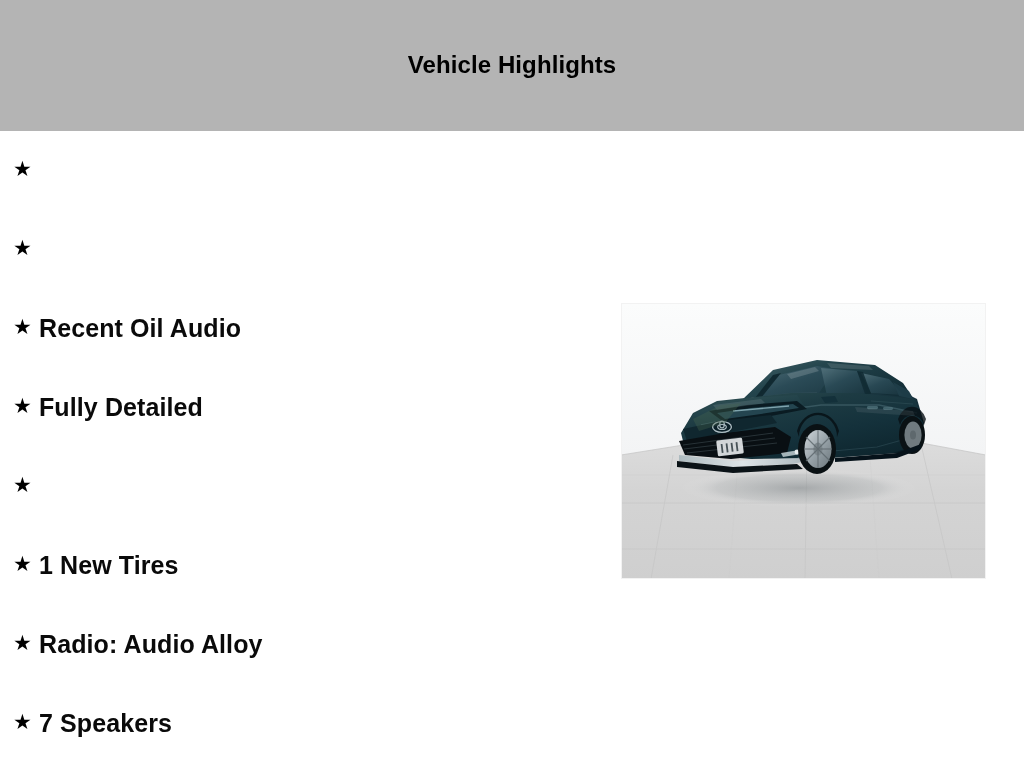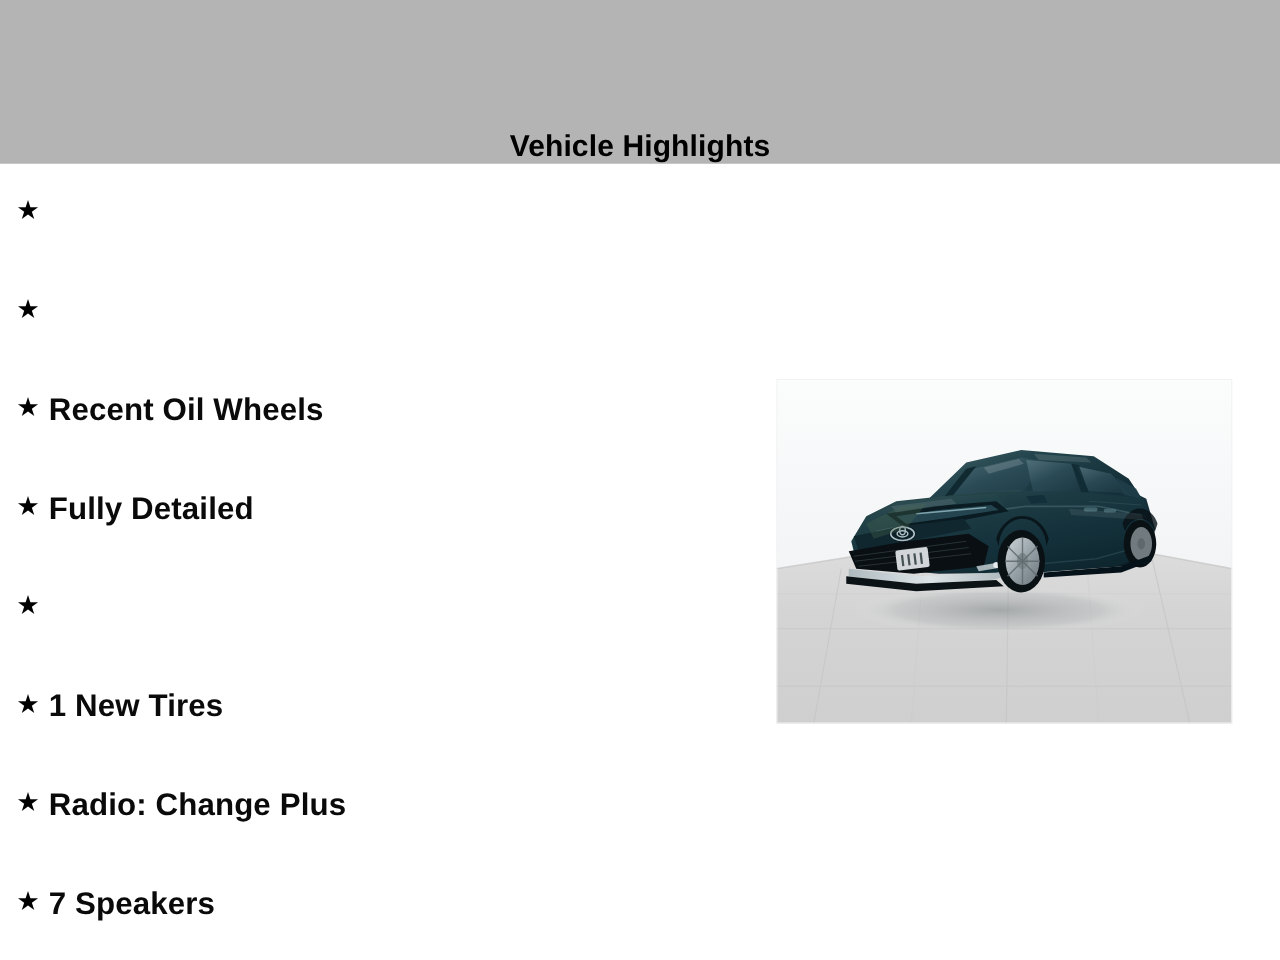--- a/index.html
+++ b/index.html
@@ -18,21 +18,21 @@
 
   
   #header-band {
     position: absolute;
     left: 0;
     top: 0;
     width: 1024px;
     height: 131px;
     background: #b4b4b4;
     display: flex;
-    align-items: flex-end;
+    align-items: center;
     justify-content: center;
     box-sizing: border-box;
   }
   #page-title {
     font-size: 24px;
     font-weight: bold;
     color: #000000;
     letter-spacing: 0.1px;
     line-height: 1;
     margin: 0;
@@ -98,36 +98,36 @@
 
 <ul id="highlights-list">
   <li class="highlight-item">
     <span class="bullet-star">★</span>
   </li>
   <li class="highlight-item">
     <span class="bullet-star">★</span>
   </li>
   <li class="highlight-item">
     <span class="bullet-star">★</span>
-    <span class="highlight-label">Recent Oil Wheels</span>
+    <span class="highlight-label">Recent Oil Audio</span>
   </li>
   <li class="highlight-item">
     <span class="bullet-star">★</span>
     <span class="highlight-label">Fully Detailed</span>
   </li>
   <li class="highlight-item">
     <span class="bullet-star">★</span>
   </li>
   <li class="highlight-item">
     <span class="bullet-star">★</span>
     <span class="highlight-label">1 New Tires</span>
   </li>
   <li class="highlight-item">
     <span class="bullet-star">★</span>
-    <span class="highlight-label">Radio: Change Plus</span>
+    <span class="highlight-label">Radio: Audio Alloy</span>
   </li>
   <li class="highlight-item">
     <span class="bullet-star">★</span>
     <span class="highlight-label">7 Speakers</span>
   </li>
 </ul>
 
 <div id="vehicle-photo">
   <svg width="365" height="276" viewBox="0 0 365 276">
     <defs>

